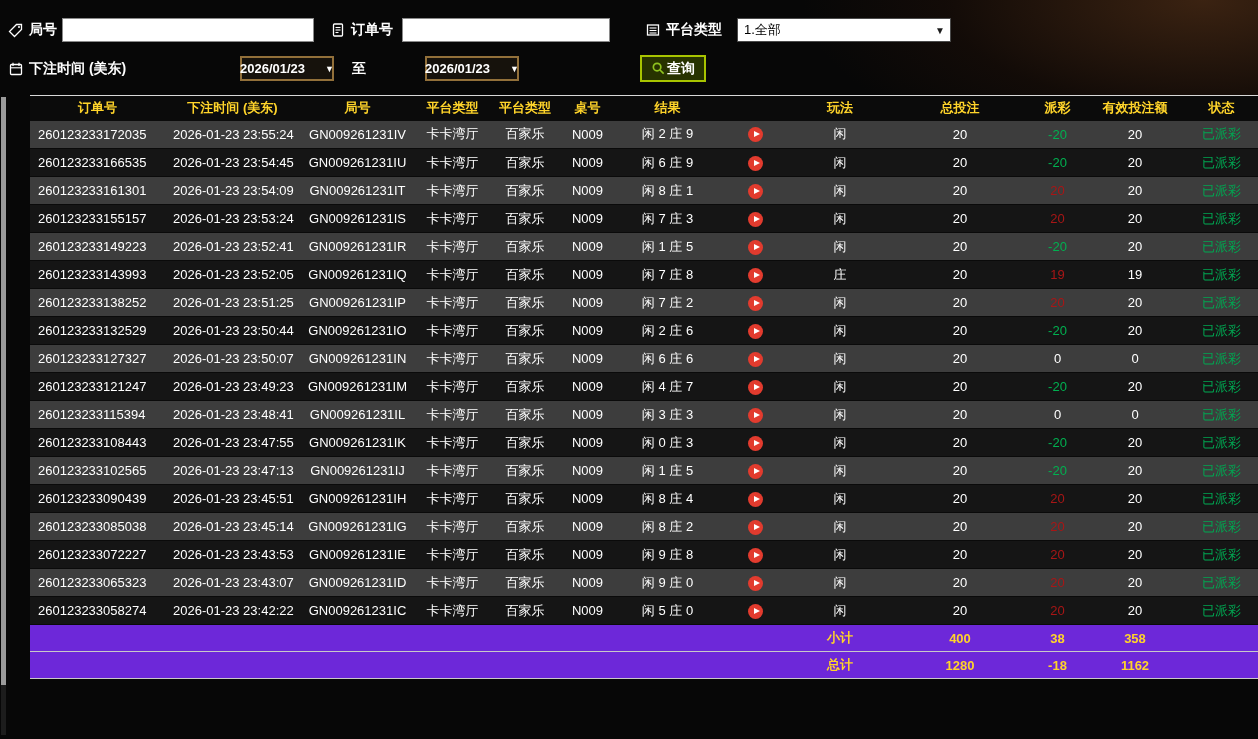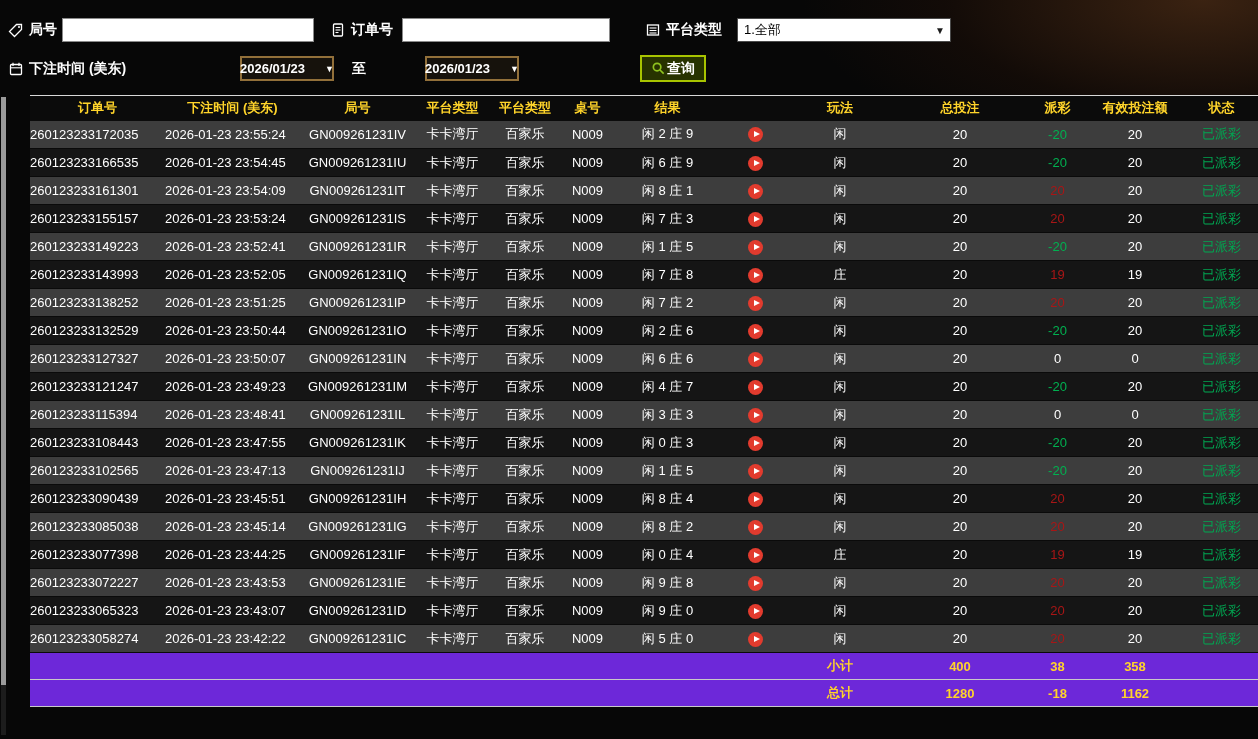--- a/index.html
+++ b/index.html
@@ -36,21 +36,21 @@
 
   
   .table-wrap { position:absolute; top:95px; left:30px; width:1228px; z-index:1; }
   table { border-collapse:collapse; table-layout:fixed; width:1228px; font-size:13px; }
   thead th { height:25px; color:var(--accent-yellow); font-weight:bold; background:#0b0b0b;
              border-top:1px solid #d8d8d8; font-size:13px; text-align:center; }
   tbody td { height:28px; text-align:center; overflow:hidden; white-space:nowrap; }
   tbody tr { border-bottom:1px solid #0a0a0a; }
   tbody tr:nth-child(odd)  { background:#3d3d3d; }
   tbody tr:nth-child(even) { background:#151515; }
-  td.c0, td.c1 { text-align:left; }
+  td.c0, td.c1 { text-align:left; padding-left:8px; }
   .pos  { color:var(--payout-positive-red); }
   .neg  { color:var(--payout-negative-green); }
   .zero { color:#ffffff; }
   .status { color:var(--status-green); }
 
   .play { display:inline-block; width:15px; height:15px; border-radius:50%;
           background:var(--play-icon-red); position:relative; vertical-align:middle; cursor:pointer; }
   .play i { position:absolute; left:6px; top:4px; width:0; height:0;
             border-left:6px solid #fff; border-top:3.5px solid transparent; border-bottom:3.5px solid transparent; }
 
@@ -395,35 +395,20 @@
           <td class="c5">N009</td>
           <td class="c6">闲 8 庄 2</td>
           <td><span class="play"><i></i></span></td>
           <td>闲</td>
           <td>20</td>
           <td class="pos">20</td>
           <td>20</td>
           <td class="status">已派彩</td>
         </tr>
         <tr>
-          <td class="c0">260123233077398</td>
-          <td class="c1">2026-01-23 23:44:25</td>
-          <td class="c2">GN009261231IF</td>
-          <td class="c3">卡卡湾厅</td>
-          <td class="c4">百家乐</td>
-          <td class="c5">N009</td>
-          <td class="c6">闲 0 庄 4</td>
-          <td><span class="play"><i></i></span></td>
-          <td>庄</td>
-          <td>20</td>
-          <td class="pos">19</td>
-          <td>19</td>
-          <td class="status">已派彩</td>
-        </tr>
-        <tr>
           <td class="c0">260123233072227</td>
           <td class="c1">2026-01-23 23:43:53</td>
           <td class="c2">GN009261231IE</td>
           <td class="c3">卡卡湾厅</td>
           <td class="c4">百家乐</td>
           <td class="c5">N009</td>
           <td class="c6">闲 9 庄 8</td>
           <td><span class="play"><i></i></span></td>
           <td>闲</td>
           <td>20</td>

